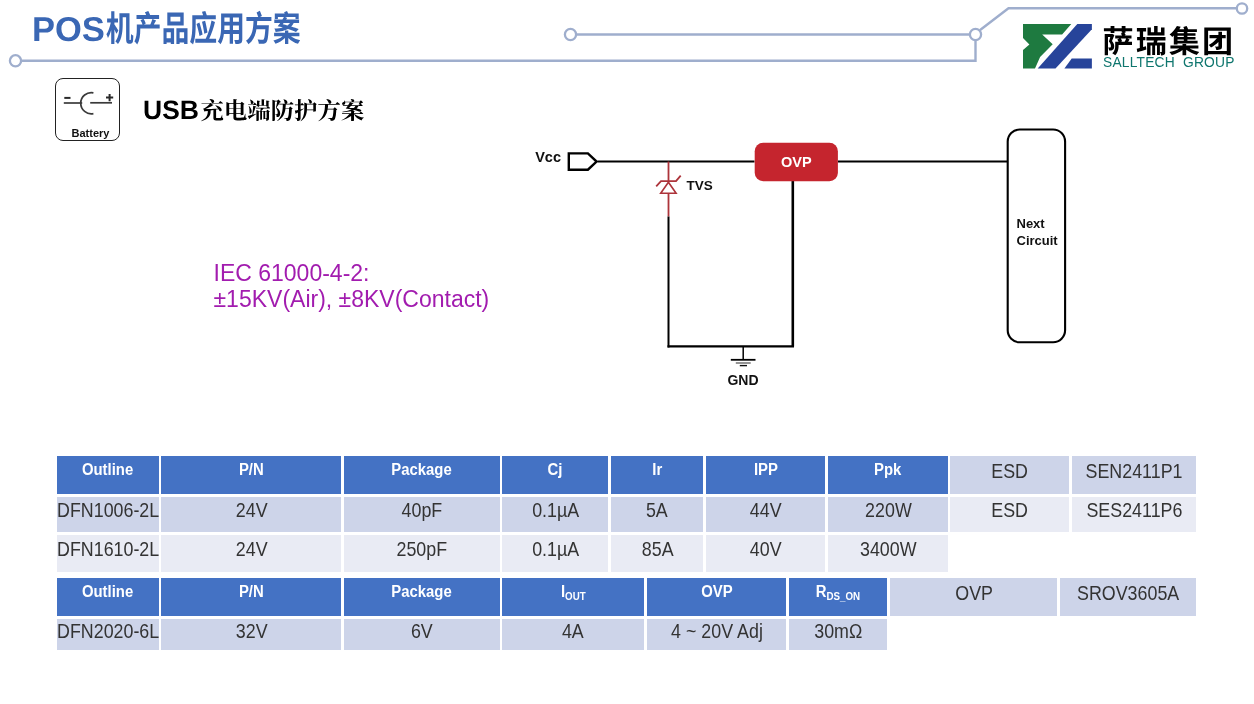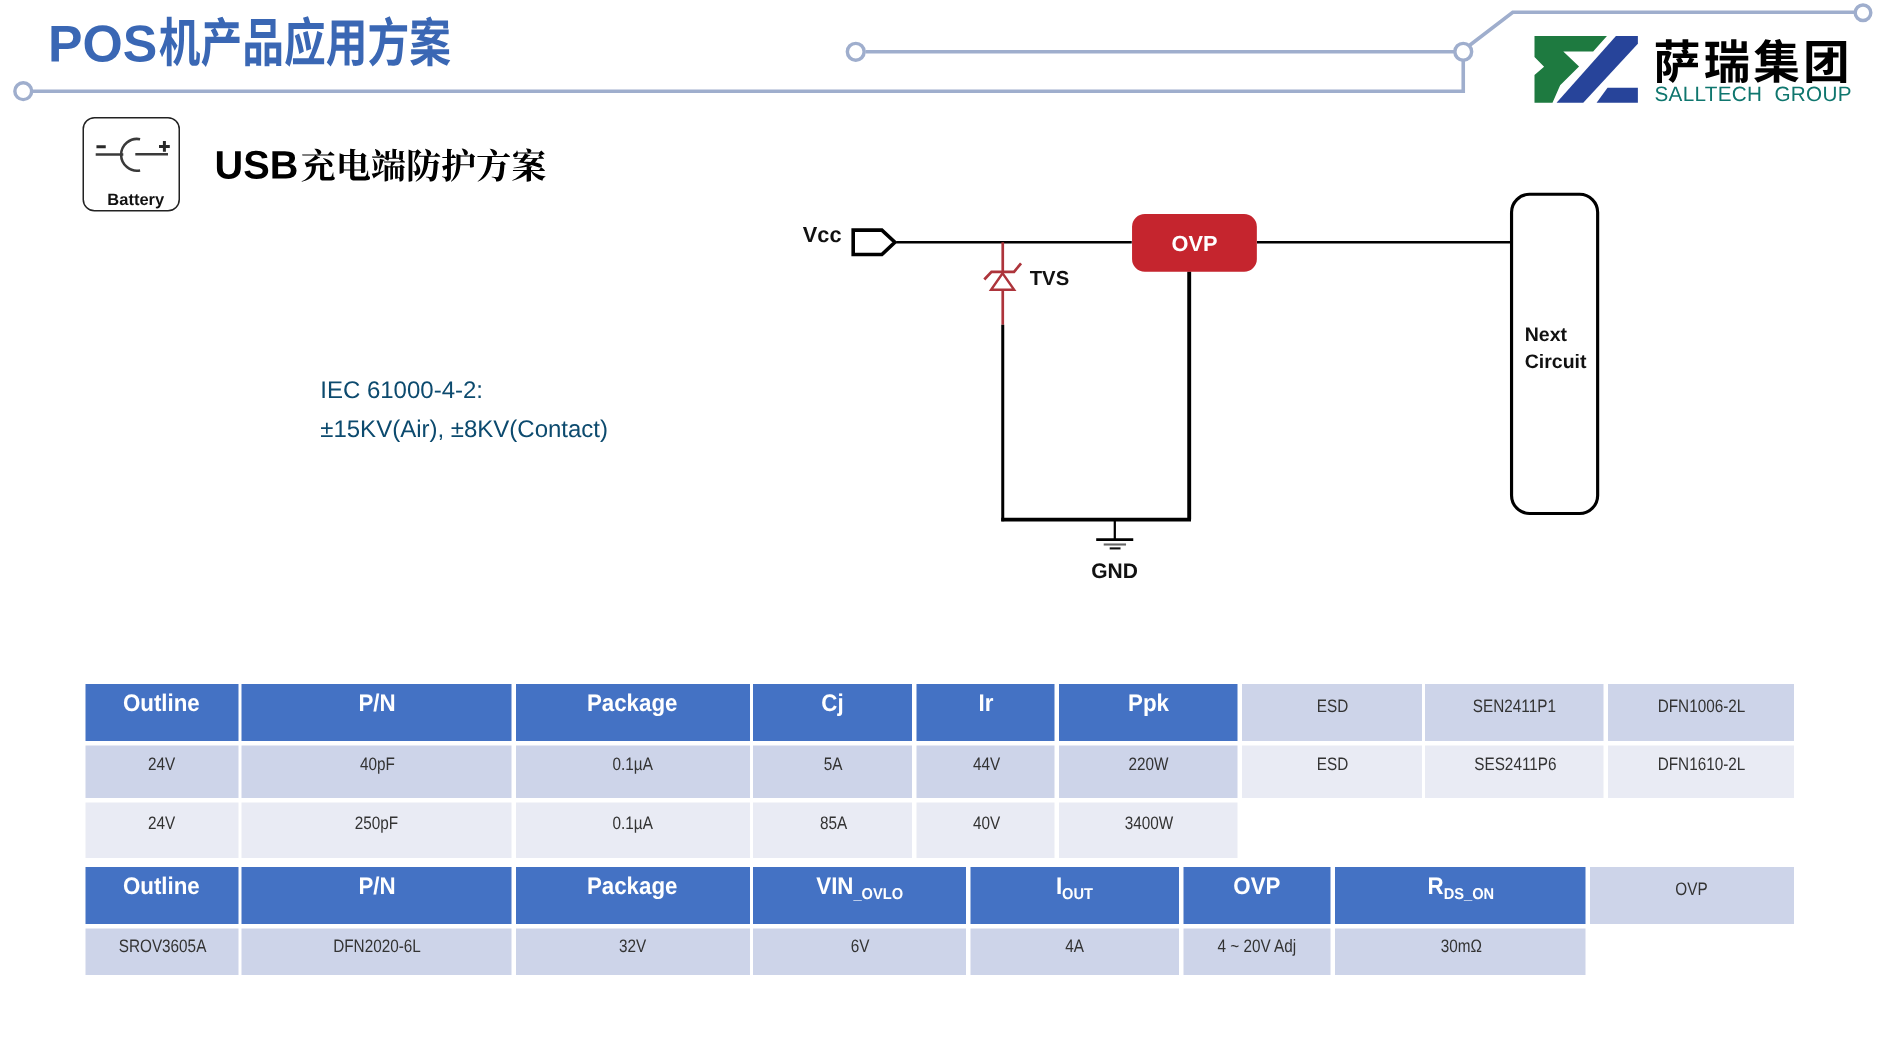--- a/index.html
+++ b/index.html
@@ -47,21 +47,21 @@
   <path d="M9.3,19.9 H15.5"></path>
   <path d="M51,19.6 H58.2 M54.6,16 V23.2"></path>
  </g>
  <text x="35.5" y="58.5" font-size="11" font-weight="bold" text-anchor="middle" fill="#111" font-family="Liberation Sans">Battery</text>
 </svg>
 
 <svg class="abs" style="left:143px;top:97px" width="240" height="32" viewBox="0 0 240 32">
  <path d="M9.4 22.3Q5.6 22.3 3.6 20.4Q1.6 18.6 1.6 15.2V3.8H5.4V14.9Q5.4 17.0 6.4 18.2Q7.5 19.3 9.5 19.3Q11.5 19.3 12.6 18.1Q13.7 16.9 13.7 14.7V3.8H17.5V15.0Q17.5 18.4 15.4 20.4Q13.2 22.3 9.4 22.3Z M35.8 16.7Q35.8 19.4 33.8 20.8Q31.8 22.3 28.0 22.3Q24.5 22.3 22.5 21.0Q20.5 19.8 19.9 17.3L23.6 16.6Q24.0 18.1 25.1 18.7Q26.1 19.4 28.1 19.4Q32.1 19.4 32.1 17.0Q32.1 16.2 31.6 15.7Q31.1 15.2 30.3 14.8Q29.5 14.5 27.1 14.0Q25.1 13.6 24.3 13.3Q23.5 13.0 22.8 12.6Q22.2 12.2 21.7 11.6Q21.3 11.1 21.0 10.3Q20.8 9.6 20.8 8.6Q20.8 6.1 22.6 4.8Q24.5 3.5 28.0 3.5Q31.4 3.5 33.1 4.6Q34.8 5.6 35.3 8.1L31.6 8.6Q31.3 7.4 30.4 6.8Q29.6 6.2 27.9 6.2Q24.5 6.2 24.5 8.4Q24.5 9.1 24.8 9.5Q25.2 10.0 25.9 10.3Q26.7 10.6 28.9 11.1Q31.5 11.7 32.6 12.1Q33.8 12.6 34.4 13.2Q35.1 13.9 35.4 14.7Q35.8 15.6 35.8 16.7Z M54.7 16.8Q54.7 19.3 52.9 20.6Q51.0 22.0 47.7 22.0H38.6V3.8H46.9Q50.3 3.8 52.0 4.9Q53.7 6.1 53.7 8.3Q53.7 9.9 52.8 11.0Q52.0 12.0 50.2 12.4Q52.4 12.7 53.6 13.8Q54.7 14.9 54.7 16.8ZM49.9 8.9Q49.9 7.6 49.1 7.1Q48.3 6.6 46.8 6.6H42.4V11.1H46.8Q48.4 11.1 49.1 10.6Q49.9 10.0 49.9 8.9ZM50.9 16.5Q50.9 13.9 47.2 13.9H42.4V19.2H47.4Q49.2 19.2 50.1 18.5Q50.9 17.8 50.9 16.5Z M66.7 2.1 66.5 2.2C67.4 3.0 68.4 4.4 68.8 5.7C71.4 7.2 73.3 2.2 66.7 2.1ZM72.5 8.3 72.3 8.5C73.2 9.3 74.3 10.5 75.2 11.7C70.2 11.8 65.4 11.9 62.5 11.9C65.0 11.0 67.9 9.6 69.5 8.4C70.0 8.5 70.4 8.3 70.5 8.1L67.5 6.6H79.4C79.8 6.6 80.1 6.5 80.1 6.3C79.0 5.3 77.2 4.0 77.2 4.0L75.6 6.0H58.4L58.6 6.6H67.0C65.9 8.1 63.0 10.6 61.0 11.4C60.7 11.5 60.2 11.6 60.2 11.6L61.5 14.7C61.6 14.6 61.8 14.5 62.0 14.3L64.8 13.9V14.8C64.7 17.7 63.7 21.4 58.1 23.9L58.2 24.2C66.5 22.1 67.5 17.9 67.6 14.8V13.5L70.4 13.1V21.1C70.4 22.9 70.9 23.4 73.2 23.4H75.5C79.3 23.4 80.2 23.0 80.2 21.9C80.2 21.4 80.1 21.0 79.3 20.8L79.2 17.8H79.0C78.6 19.1 78.2 20.2 77.9 20.6C77.8 20.9 77.6 20.9 77.4 20.9C77.1 21.0 76.5 21.0 75.8 21.0H73.9C73.2 21.0 73.1 20.9 73.1 20.5V12.9V12.6L75.5 12.2C76.0 12.8 76.3 13.4 76.5 14.0C79.2 15.6 80.8 10.2 72.5 8.3Z M90.4 11.2H86.2V7.0H90.4ZM90.4 11.8V16.0H86.2V11.8ZM93.2 11.2V7.0H97.7V11.2ZM93.2 11.8H97.7V16.0H93.2ZM86.2 17.9V16.7H90.4V20.5C90.4 22.9 91.5 23.4 94.4 23.4H97.3C102.4 23.4 103.7 22.9 103.7 21.6C103.7 21.0 103.4 20.7 102.5 20.4L102.4 16.7H102.1C101.6 18.5 101.2 19.8 100.8 20.2C100.6 20.5 100.3 20.6 100.0 20.6C99.5 20.7 98.7 20.7 97.6 20.7H94.7C93.5 20.7 93.2 20.5 93.2 19.7V16.7H97.7V18.3H98.1C99.1 18.3 100.5 17.8 100.5 17.6V7.4C101.0 7.3 101.3 7.1 101.5 7.0L98.8 4.8L97.4 6.3H93.2V3.2C93.8 3.1 94.0 2.8 94.0 2.5L90.4 2.1V6.3H86.4L83.4 5.1V18.8H83.8C85.0 18.8 86.2 18.1 86.2 17.9Z M107.2 2.4 106.9 2.5C107.5 3.6 107.9 5.1 107.9 6.4C110.1 8.5 112.9 4.3 107.2 2.4ZM106.1 9.0 105.7 9.1C106.6 11.4 106.6 14.5 106.4 16.2C107.6 18.5 111.1 14.2 106.1 9.0ZM111.6 5.6 110.3 7.4H105.0L105.2 8.1H113.2C113.5 8.1 113.8 8.0 113.8 7.7C113.0 6.9 111.6 5.6 111.6 5.6ZM126.5 3.9 123.2 3.6V8.2H121.0V3.1C121.5 3.0 121.7 2.8 121.7 2.5L118.6 2.2V8.2H116.3V4.5C117.0 4.4 117.2 4.2 117.2 3.9L114.0 3.6V8.0C113.7 8.1 113.4 8.4 113.2 8.6L115.7 10.1L116.5 8.8H123.2V9.6H123.6C124.0 9.6 124.3 9.5 124.6 9.5L123.6 10.7H112.9L113.1 11.4H117.8C117.6 12.2 117.4 13.2 117.3 13.9H116.0L113.4 12.9V24.0H113.8C114.8 24.0 115.8 23.4 115.8 23.2V14.6H117.2V22.8H117.5C118.5 22.8 119.0 22.5 119.0 22.4V14.6H120.4V22.2H120.7C121.6 22.2 122.2 21.9 122.2 21.8V21.5C122.7 21.6 123.0 21.8 123.2 22.2C123.3 22.6 123.3 23.2 123.3 24.0C125.7 23.8 126.0 22.8 126.0 21.1V15.0C126.5 14.9 126.8 14.7 126.9 14.5L124.4 12.7L123.3 13.9H118.3C119.1 13.2 120.0 12.2 120.7 11.4H126.5C126.8 11.4 127.0 11.3 127.1 11.0C126.5 10.4 125.5 9.7 125.1 9.3C125.4 9.2 125.6 9.1 125.6 9.0V4.5C126.3 4.4 126.5 4.2 126.5 3.9ZM123.6 14.6V20.8C123.6 21.1 123.5 21.2 123.3 21.2L122.2 21.1V14.6ZM104.8 18.9 106.2 22.0C106.5 22.0 106.7 21.7 106.8 21.4C109.7 19.6 111.8 18.1 113.2 16.9L113.1 16.7C112.1 17.0 111.1 17.3 110.1 17.6C111.1 15.0 112.0 12.1 112.6 10.1C113.2 10.1 113.4 9.9 113.5 9.6L110.2 8.8C110.0 11.4 109.7 15.0 109.3 17.8C107.4 18.3 105.8 18.7 104.8 18.9Z M148.0 4.8 146.5 6.8H143.3C144.9 6.4 145.5 3.3 140.5 2.2L140.3 2.3C141.1 3.3 141.7 4.9 141.6 6.3C141.9 6.6 142.3 6.7 142.6 6.8H136.1L136.3 7.5H139.8C139.8 13.8 139.0 19.6 134.1 23.8L134.3 24.1C139.9 21.3 141.8 16.9 142.5 11.6H146.1C145.9 17.0 145.5 20.2 144.7 20.8C144.5 21.0 144.3 21.0 143.9 21.0C143.4 21.0 141.8 20.9 140.9 20.9V21.2C141.9 21.4 142.7 21.7 143.1 22.1C143.4 22.5 143.5 23.2 143.5 24.0C144.9 24.0 145.9 23.7 146.7 23.0C148.0 21.9 148.5 18.7 148.8 12.1C149.3 12.0 149.6 11.8 149.8 11.7L147.3 9.5L145.9 11.0H142.5C142.7 9.8 142.7 8.7 142.8 7.5H149.9C150.3 7.5 150.5 7.4 150.6 7.1C149.6 6.2 148.0 4.8 148.0 4.8ZM129.4 2.7V24.1H129.8C131.1 24.1 131.9 23.5 131.9 23.3V4.5H134.2C133.9 6.3 133.3 9.1 132.9 10.7C134.2 12.2 134.7 14.0 134.7 15.7C134.7 16.4 134.6 16.8 134.2 17.0C134.1 17.1 133.9 17.2 133.7 17.2C133.4 17.2 132.6 17.2 132.2 17.2V17.4C132.7 17.6 133.1 17.8 133.3 18.0C133.5 18.3 133.6 19.3 133.6 20.1C136.3 20.0 137.2 18.7 137.2 16.4C137.2 14.5 136.1 12.2 133.5 10.6C134.7 9.1 136.1 6.6 136.9 5.2C137.5 5.2 137.8 5.1 138.0 4.9L135.4 2.5L134.0 3.8H132.2Z M165.0 2.0 164.8 2.1C165.6 3.1 166.3 4.6 166.4 6.0C168.8 7.9 171.2 3.2 165.0 2.0ZM170.3 12.5H163.9L164.0 11.2V7.4H170.3ZM161.3 6.4V11.2C161.3 15.4 160.9 20.2 157.6 23.9L157.8 24.2C162.6 21.3 163.7 16.9 163.9 13.2H170.3V14.7H170.7C171.6 14.7 172.9 14.3 172.9 14.1V7.8C173.4 7.7 173.7 7.5 173.8 7.3L171.3 5.3L170.0 6.7H164.4L161.3 5.6ZM159.0 5.8 157.8 7.6H157.6V3.1C158.2 3.0 158.4 2.8 158.4 2.5L155.0 2.1V7.6H151.8L152.0 8.3H155.0V13.0C153.6 13.3 152.4 13.6 151.8 13.7L152.7 16.9C153.0 16.8 153.2 16.6 153.3 16.3L155.0 15.4V20.4C155.0 20.7 154.8 20.9 154.4 20.9C154.0 20.9 151.7 20.7 151.7 20.7V21.0C152.8 21.3 153.3 21.6 153.6 22.0C154.0 22.5 154.1 23.2 154.2 24.1C157.2 23.8 157.6 22.7 157.6 20.7V13.9C158.9 13.1 160.0 12.4 160.8 11.8L160.7 11.5L157.6 12.4V8.3H160.5C160.8 8.3 161.0 8.2 161.1 7.9C160.3 7.1 159.0 5.8 159.0 5.8Z M183.6 2.1 183.4 2.2C184.4 3.3 185.5 4.9 185.8 6.4C188.5 8.2 190.7 2.9 183.6 2.1ZM194.2 5.0 192.6 7.0H175.2L175.4 7.7H182.0C181.9 14.1 180.7 19.8 175.4 24.0L175.5 24.2C181.4 21.7 183.6 17.5 184.6 12.4H190.5C190.3 17.1 189.8 20.2 189.1 20.8C188.8 21.0 188.6 21.1 188.2 21.1C187.6 21.1 185.9 20.9 184.8 20.9L184.8 21.2C185.9 21.4 186.8 21.7 187.2 22.2C187.6 22.5 187.7 23.2 187.7 24.0C189.2 24.0 190.2 23.7 191.0 23.1C192.4 22.0 193.0 18.7 193.3 12.9C193.8 12.8 194.1 12.6 194.3 12.4L191.8 10.3L190.3 11.7H184.7C184.9 10.4 185.1 9.1 185.1 7.7H196.4C196.8 7.7 197.0 7.6 197.1 7.3C196.0 6.4 194.2 5.0 194.2 5.0Z M209.4 7.0C210.2 7.0 210.4 6.9 210.5 6.6L207.0 5.3H216.6C216.3 6.0 216.0 6.7 215.7 7.3L215.9 7.4C216.2 7.3 216.6 7.2 217.0 7.0L216.0 8.3H208.4ZM201.8 3.4H201.5C201.5 4.3 200.8 5.0 200.1 5.3C199.4 5.6 198.9 6.2 199.1 7.0C199.3 7.8 200.4 8.1 201.1 7.8C201.8 7.5 202.3 6.6 202.3 5.3H206.9C206.6 6.0 205.9 7.1 205.1 8.3H199.8L200.0 8.9H204.6C203.9 9.9 203.2 10.8 202.7 11.4C204.9 11.6 206.9 12.0 208.8 12.3C206.5 13.5 203.5 14.3 199.4 14.8L199.5 15.2C203.1 15.0 205.9 14.7 208.1 14.2V16.3H198.9L199.1 17.0H206.3C204.5 19.3 201.7 21.7 198.5 23.2L198.6 23.5C202.3 22.5 205.6 21.0 208.1 19.1V24.1H208.5C209.7 24.1 211.0 23.6 211.0 23.4V17.1C212.5 20.2 215.0 22.3 218.6 23.5C218.9 22.1 219.7 21.2 220.7 20.9L220.8 20.6C217.4 20.2 213.6 18.9 211.5 17.0H219.6C220.0 17.0 220.2 16.9 220.3 16.6C219.3 15.7 217.8 14.5 217.8 14.5L216.4 16.3H211.0V14.7C211.6 14.6 211.8 14.4 211.8 14.0L209.3 13.8C210.1 13.6 210.8 13.3 211.4 13.0C213.2 13.5 214.7 14.0 215.9 14.5C218.2 15.3 220.9 12.5 213.7 11.4C214.4 10.7 215.0 9.9 215.5 8.9H219.2C219.5 8.9 219.7 8.8 219.8 8.6C219.1 7.9 218.0 7.1 217.6 6.8C218.2 6.5 218.9 6.1 219.4 5.8C219.8 5.8 220.1 5.7 220.2 5.6L217.9 3.3L216.5 4.7H210.4C211.7 4.1 212.0 1.8 207.7 2.0L207.6 2.1C208.2 2.6 208.7 3.5 208.6 4.4C208.8 4.5 209.0 4.6 209.2 4.7H202.2C202.1 4.3 202.0 3.9 201.8 3.4ZM206.1 10.9C206.7 10.3 207.3 9.6 207.8 8.9H212.3C211.9 9.7 211.4 10.4 210.7 11.0C209.4 11.0 207.9 10.9 206.1 10.9Z" fill="#000"></path>
 </svg>
 
-<div class="abs" style="left:213.5px;top:248px;font-size:16px;line-height:26px;color:#0c4a6e">IEC 61000-4-2:<br>±15KV(Air), ±8KV(Contact)</div>
+<div class="abs" style="left:213.5px;top:260px;font-size:23px;line-height:26px;color:#a21caf">IEC 61000-4-2:<br>±15KV(Air), ±8KV(Contact)</div>
 
 <svg class="abs" style="left:0;top:120px" width="1254" height="290" viewBox="0 120 1254 290">
  <text x="561" y="161.5" font-size="14.5" font-weight="bold" text-anchor="end" fill="#111" font-family="Liberation Sans">Vcc</text>
  <path d="M568.8,153.4 H587.9 L596.6,161.5 L587.9,169.7 H568.8 Z" fill="#fff" stroke="#000" stroke-width="2.4"></path>
  <path d="M597.5,161.5 H754.5" stroke="#000" stroke-width="1.8"></path>
  <path d="M838,161.5 H1008" stroke="#000" stroke-width="1.8"></path>
  <path d="M668.5,161.5 V181.9" stroke="#AD343B" stroke-width="1.8"></path>
  <path d="M656.2,186.3 L661,181.2 H676 L680.7,175.6" stroke="#AD343B" stroke-width="1.8" fill="none"></path>
  <path d="M668.4,182.2 L660.7,193.2 H676.1 Z" fill="#fff" stroke="#AD343B" stroke-width="1.6"></path>
  <path d="M668.5,193.8 V216.5" stroke="#AD343B" stroke-width="1.8"></path>
@@ -75,21 +75,21 @@
  <path d="M730.8,359.8 H755.5" stroke="#000" stroke-width="1.8"></path>
  <path d="M735.8,363 H750.7" stroke="#666" stroke-width="1.4"></path>
  <path d="M739.8,365.6 H747" stroke="#111" stroke-width="1.4"></path>
  <text x="743" y="385" font-size="14" font-weight="bold" text-anchor="middle" fill="#111" font-family="Liberation Sans">GND</text>
  <rect x="1007.7" y="129.5" width="57.4" height="212.8" rx="12" fill="#fff" stroke="#000" stroke-width="2.1"></rect>
  <text x="1016.5" y="227.5" font-size="13" font-weight="bold" fill="#111" font-family="Liberation Sans">Next</text>
  <text x="1016.5" y="245.2" font-size="13" font-weight="bold" fill="#111" font-family="Liberation Sans">Circuit</text>
 </svg>
 <style>
 .tbl { position:absolute; display:grid; column-gap:2.5px; row-gap:3.5px; }
-.tbl div { display:flex; align-items:center; justify-content:center; font-size:12px; }
+.tbl div { display:flex; align-items:center; justify-content:center; font-size:21px; }
 .tbl div > span { display:inline-block; white-space:nowrap; }
 .h { background:#4472C4; color:#fff; font-weight:bold; font-size:16px !important; }
 .h > span { transform: translateY(-5px) scaleX(0.93); }
 .r1 { background:#CDD4E9; color:#333; }
 .r2 { background:#E9EBF4; color:#333; }
 .r1 > span, .r2 > span { transform: translateY(-4.5px) scaleX(0.85); }
 .sb { font-size:10.5px; font-weight:bold; position:relative; top:3.5px; }
 </style>
 <div class="tbl" style="left:57.3px;top:456px;grid-template-columns:101.3px 180.4px 155.7px 106.3px 92.5px 119.5px 120.0px 119.0px 124.2px;grid-template-rows:37.5px 34.6px 36.6px">
     <div class="h">
@@ -101,20 +101,23 @@
     <div class="h">
       <span>Package</span>
     </div>
     <div class="h">
       <span>Cj</span>
     </div>
     <div class="h">
       <span>Ir</span>
     </div>
     <div class="h">
+      <span>IPP</span>
+    </div>
+    <div class="h">
       <span>Ppk</span>
     </div>
     <div class="r1">
       <span>ESD</span>
     </div>
     <div class="r1">
       <span>SEN2411P1</span>
     </div>
     <div class="r1">
       <span>DFN1006-2L</span>
@@ -169,23 +172,20 @@
     <div class="h">
       <span>Outline</span>
     </div>
     <div class="h">
       <span>P/N</span>
     </div>
     <div class="h">
       <span>Package</span>
     </div>
     <div class="h">
-      <span>VIN<span class="sb">_OVLO</span></span>
-    </div>
-    <div class="h">
       <span>I<span class="sb">OUT</span></span>
     </div>
     <div class="h">
       <span>OVP</span>
     </div>
     <div class="h">
       <span>R<span class="sb">DS_ON</span></span>
     </div>
     <div class="r1">
       <span>OVP</span>

